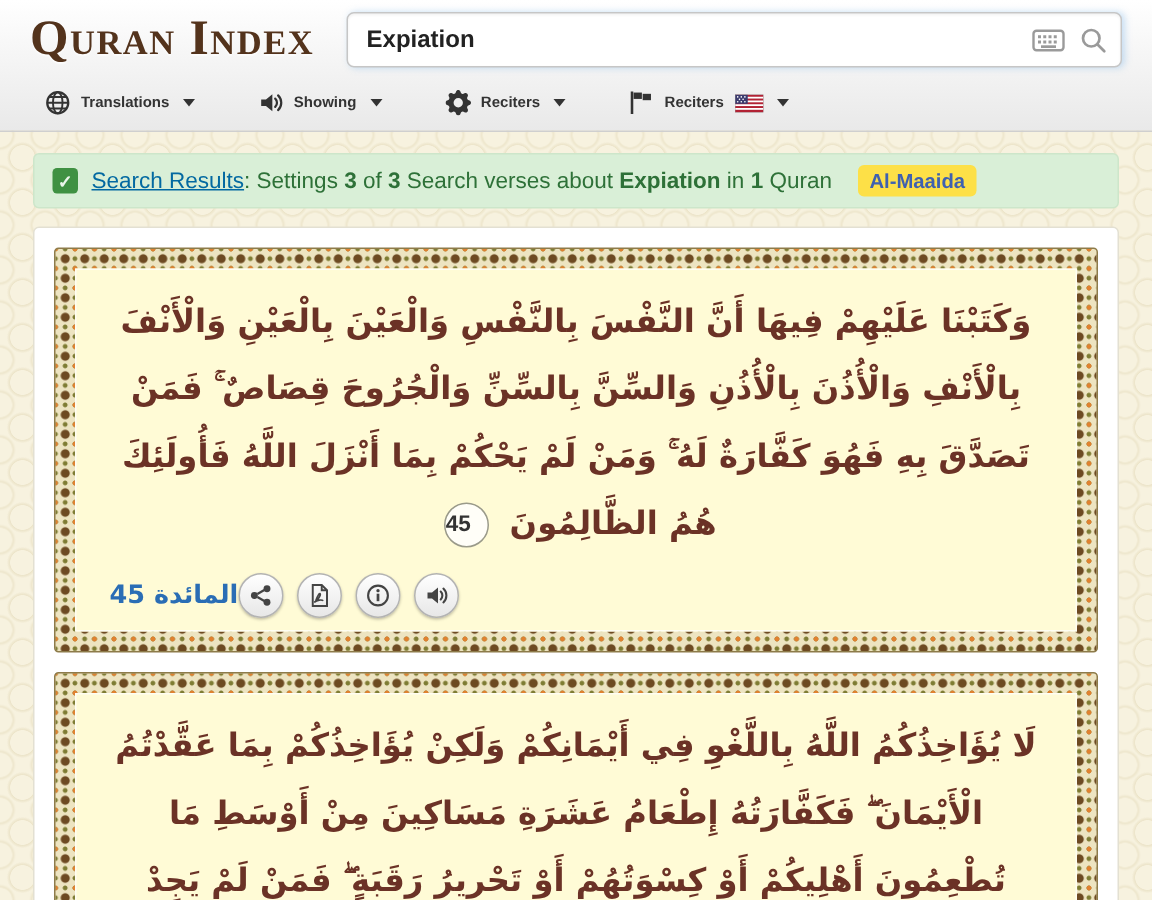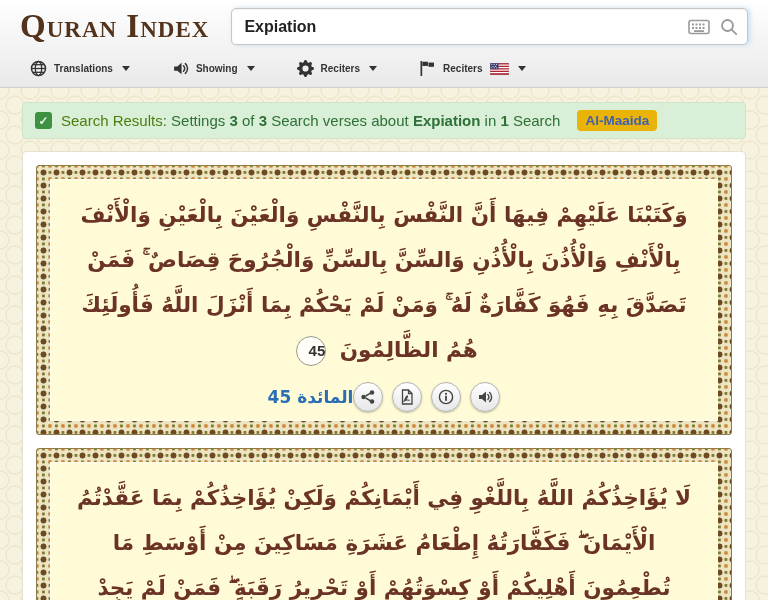--- a/index.html
+++ b/index.html
@@ -74,24 +74,24 @@
     gap:9px;
     font-size:15px;
     color:#2e7138;
   }
   .checkbox {
     width:17px; height:17px; border-radius:3px;
     background:#3f9142; color:#eaf6ea;
     display:flex; align-items:center; justify-content:center;
     font-size:12px; font-weight:bold; flex:0 0 auto;
   }
-  .alert a.results-link { color:#4d7c0f; cursor:pointer; }
+  .alert a.results-link { color:#0369a1; text-decoration:underline; cursor:pointer; }
   .alert b { font-weight:bold; }
   .badge {
-    background:#eab308;
+    background:#fde047;
     color:#3f61b0;
     font-size:13.5px;
     font-weight:bold;
     padding:3px 8px;
     border-radius:4px;
     margin-left:8px;
     cursor:pointer;
     white-space:nowrap;
   }
 
@@ -135,26 +135,26 @@
     display:inline-block;
     width:30px; height:30px;
     border-radius:50%;
     background:#fffef8;
     border:1px solid #9a9a8a;
     color:#333;
     font-family:"Liberation Sans", sans-serif;
     font-size:15px;
     font-weight:bold;
     line-height:28px;
-    text-align:right;
+    text-align:left;
     vertical-align:middle;
     margin:0 6px;
   }
   .verse-footer {
-    display:flex; justify-content:center; align-items:center;
+    display:flex; justify-content:flex-start; align-items:center;
     margin-top:10px;
   }
   .surah-link {
     color:#2a6db5;
     font-family:"DejaVu Sans", sans-serif;
     font-size:17px;
     font-weight:bold;
     cursor:pointer;
     direction:ltr;
   }
@@ -257,21 +257,21 @@
         <rect width="19" height="12" fill="none" stroke="#999" stroke-width=".5"></rect>
       </svg>
       <span class="caret"></span>
     </div>
   </div>
 </div>
 
 <div class="alert">
   <span class="checkbox">✓</span>
   <span>
-    <a class="results-link">Search Results</a><span>: Settings </span><b>3</b><span> of </span><b>3</b><span> Search verses about </span><b>Expiation</b><span> in </span><b>1</b><span> Search</span>
+    <a class="results-link">Search Results</a><span>: Settings </span><b>3</b><span> of </span><b>3</b><span> Search verses about </span><b>Expiation</b><span> in </span><b>1</b><span> Quran</span>
   </span>
   <span class="badge">Al-Maaida</span>
 </div>
 
 <div class="container">
 
   <div class="frame">
     <div class="verse-inner">
       <div class="arabic">
         <span>وَكَتَبْنَا عَلَيْهِمْ فِيهَا أَنَّ النَّفْسَ بِالنَّفْسِ وَالْعَيْنَ بِالْعَيْنِ وَالْأَنْفَ بِالْأَنْفِ وَالْأُذُنَ بِالْأُذُنِ وَالسِّنَّ بِالسِّنِّ وَالْجُرُوحَ قِصَاصٌ ۚ فَمَنْ تَصَدَّقَ بِهِ فَهُوَ كَفَّارَةٌ لَهُ ۚ وَمَنْ لَمْ يَحْكُمْ بِمَا أَنْزَلَ اللَّهُ فَأُولَئِكَ هُمُ الظَّالِمُونَ</span>

